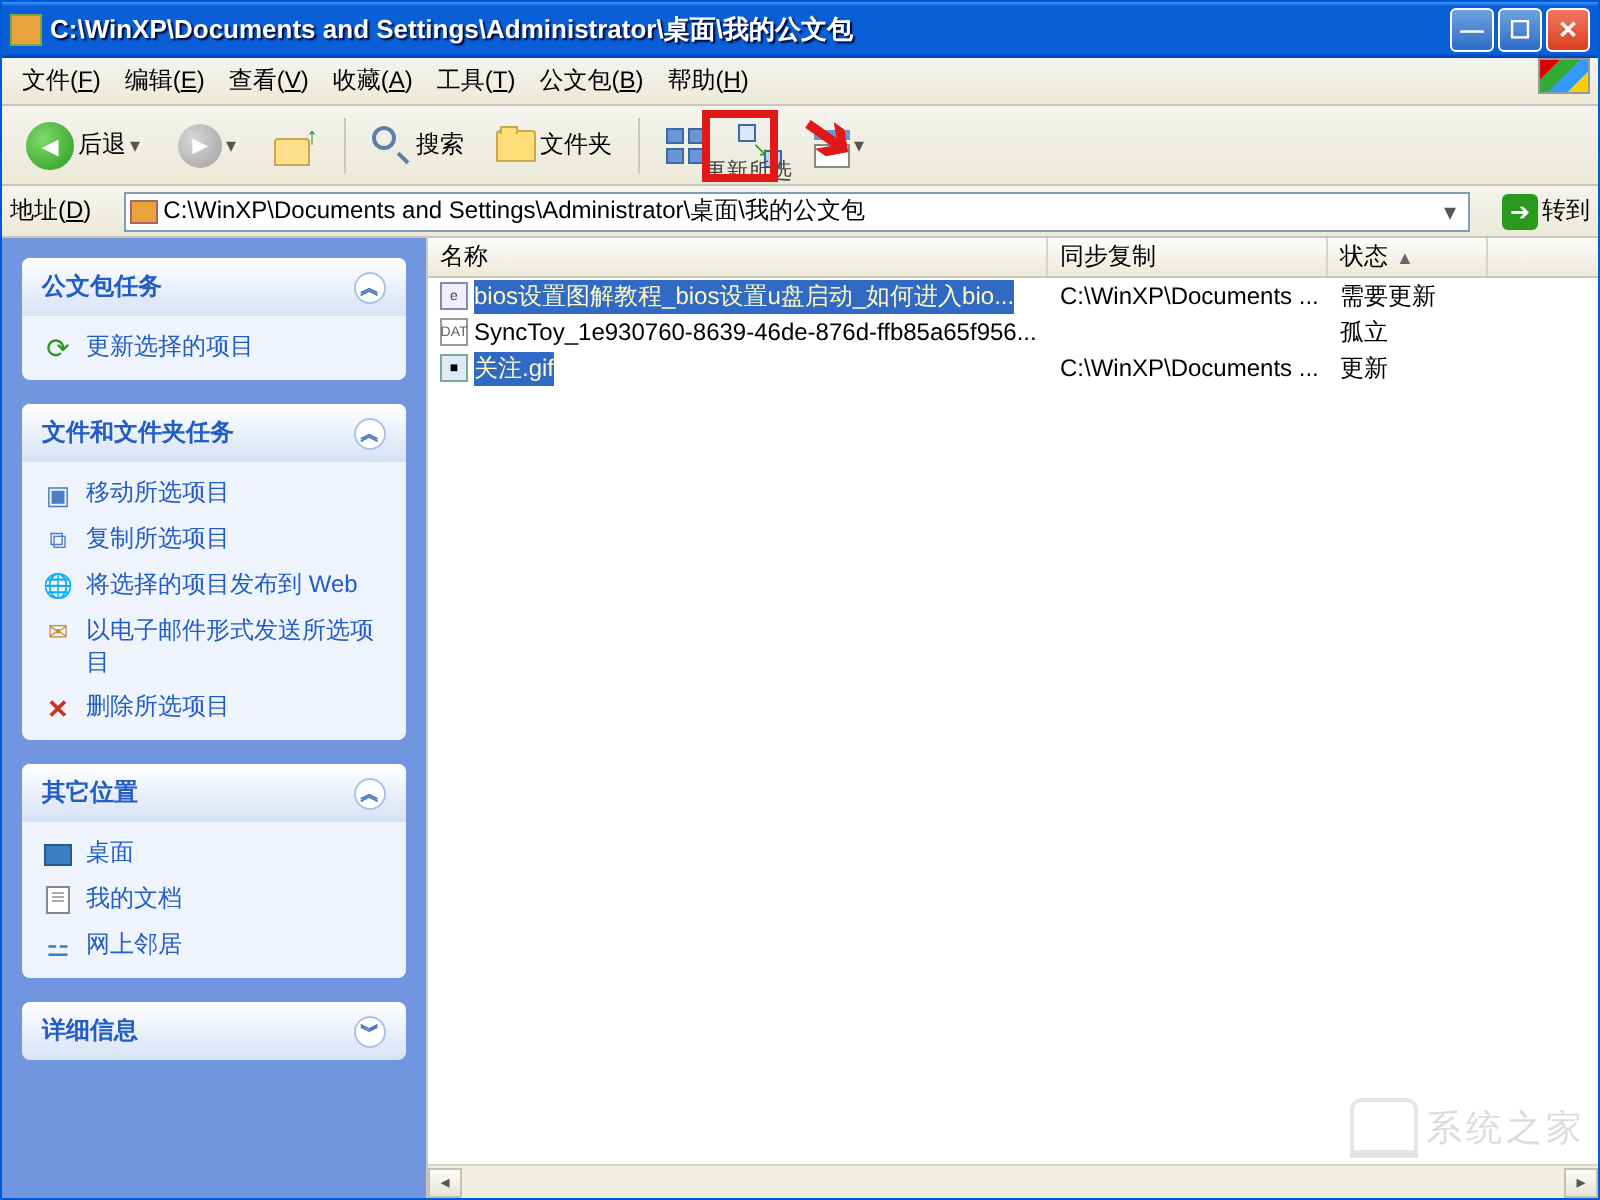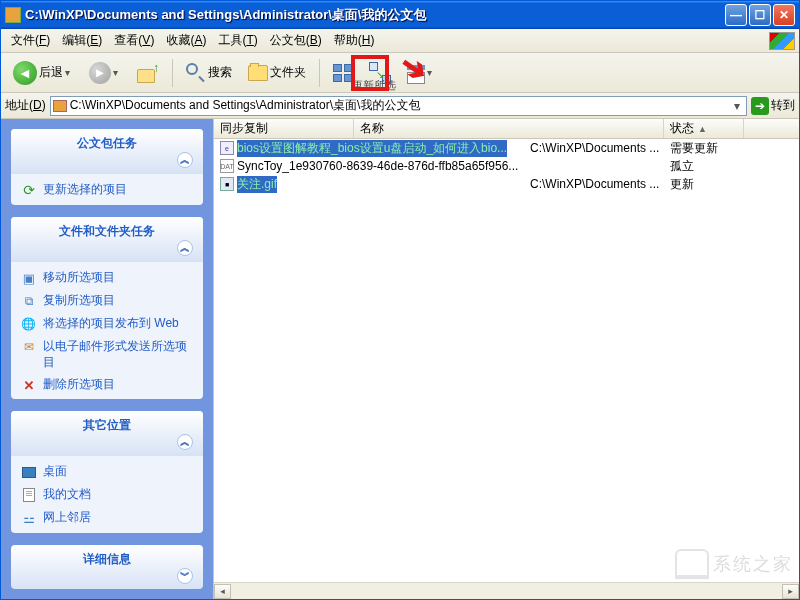--- a/index.html
+++ b/index.html
@@ -4,21 +4,21 @@
 <style>
 * { margin:0; padding:0; box-sizing:border-box; font-family:"Tahoma","SimSun",sans-serif; font-size:12px; }
 body { background:#ece9d8; width:800px; height:600px; overflow:hidden; position:relative; }
 .window { width:800px; height:600px; display:flex; flex-direction:column; border:1px solid #0059d6; }
 .titlebar { height:28px; background:linear-gradient(to bottom,#3a95ff 0%,#0b5fd6 8%,#0b5fd6 92%,#003da8 100%); display:flex; align-items:center; padding:0 4px; color:#fff; font-weight:bold; }
 .titlebar .icon { width:16px; height:16px; background:#e8a33d; border:1px solid #7a4; margin-right:4px; }
 .titlebar .title { flex:1; overflow:hidden; white-space:nowrap; text-overflow:ellipsis; font-size:13px; text-shadow:1px 1px 1px #003; }
 .tb-btn { width:22px; height:22px; margin-left:2px; border:1px solid #fff; border-radius:3px; display:flex; align-items:center; justify-content:center; color:#fff; font-weight:bold; font-size:12px; }
 .tb-min,.tb-max { background:linear-gradient(#6fa3e0,#2c6cc7); }
 .tb-close { background:linear-gradient(#f07860,#d84020); }
-.menubar { height:24px; background:linear-gradient(#f4f4ee,#ece9d8); border-bottom:1px solid #c9c7ba; display:flex; align-items:center; padding:0 4px; }
+.menubar { height:24px; background:linear-gradient(#f4f4ee,#ece9d8); border-bottom:1px solid #c9c7ba; display:flex; align-items:flex-start; padding:0 4px; }
 .menubar .mitem { padding:3px 6px; cursor:default; }
 .menubar .mitem u { text-decoration:underline; }
 .menubar .flag { margin-left:auto; width:26px; height:18px; background:linear-gradient(135deg,#d00 25%,#3a3 25% 50%,#39f 50% 75%,#fc0 75%); border:1px solid #999; }
 .toolbar { height:40px; background:linear-gradient(#f4f4ee,#ece9d8); border-bottom:1px solid #c9c7ba; display:flex; align-items:center; padding:0 6px; gap:4px; position:relative; }
 .tbg { display:flex; align-items:center; gap:2px; padding:2px 6px; border-radius:3px; }
 .sep { width:1px; height:28px; background:#c9c7ba; margin:0 3px; }
 .drop { width:8px; font-size:10px; color:#555; }
 .backbtn .arrow { width:24px; height:24px; border-radius:50%; background:radial-gradient(circle at 35% 35%,#7fd96a,#2a9a1f); display:flex; align-items:center; justify-content:center; color:#fff; font-size:14px; }
 .fwdbtn .arrow { width:22px; height:22px; border-radius:50%; background:radial-gradient(circle at 35% 35%,#d8d8d8,#a0a0a0); display:flex; align-items:center; justify-content:center; color:#fff; font-size:13px; }
 .upfld { width:22px; height:20px; position:relative; }
@@ -35,32 +35,32 @@
 .syncico .sq { width:9px; height:9px; background:#fff; border:1px solid #3a6aa8; position:absolute; }
 .syncico .sq.a { top:0; left:0; background:#dce8f7; }
 .syncico .sq.b { bottom:0; right:0; background:#bcd4ee; }
 .syncico .arw { position:absolute; top:7px; left:7px; font-size:10px; color:#2a9a1f; }
 .updp { width:18px; height:22px; position:relative; }
 .updp .box { width:18px; height:12px; border:1px solid #888; position:absolute; bottom:0; background:#fff; }
 .updp .top { width:18px; height:5px; background:#6a95d4; position:absolute; top:3px; }
 .redbox { position:absolute; left:350px; top:2px; width:38px; height:36px; border:4px solid #e01818; z-index:5; pointer-events:none; }
 .redarrow { position:absolute; left:400px; top:-4px; font-size:32px; color:#e01818; font-weight:bold; transform:rotate(35deg); z-index:5; pointer-events:none; }
 .tbver { font-size:11px; color:#444; position:absolute; left:351px; bottom:-1px; }
-.addrbar { height:26px; background:linear-gradient(#f4f4ee,#ece9d8); border-bottom:1px solid #c9c7ba; display:flex; align-items:center; padding:0 4px; gap:4px; }
+.addrbar { height:26px; background:linear-gradient(#f4f4ee,#ece9d8); border-bottom:1px solid #c9c7ba; display:flex; align-items:center; padding:0 4px; gap:16px; }
 .addrbar .lbl { white-space:nowrap; }
 .addrbar .field { flex:1; height:20px; background:#fff; border:1px solid #7f9db9; display:flex; align-items:center; padding:0 2px; gap:3px; overflow:hidden; }
 .addrbar .field .fic { width:14px; height:12px; background:#e8a33d; border:1px solid #a66; flex-shrink:0; }
 .addrbar .field .pth { white-space:nowrap; }
 .addrbar .field .ad { width:14px; text-align:center; color:#555; margin-left:auto; }
 .addrbar .go { display:flex; align-items:center; gap:2px; }
 .addrbar .go .gic { width:18px; height:18px; background:#2a9a1f; border-radius:3px; color:#fff; display:flex; align-items:center; justify-content:center; font-size:12px; }
 .content { flex:1; display:flex; overflow:hidden; background:#fff; }
 .sidebar { width:212px; background:#7196df; padding:10px 10px; display:flex; flex-direction:column; gap:12px; overflow-y:auto; }
 .panel { background:#eff3fb; border-radius:4px; overflow:hidden; }
-.panel .phead { background:linear-gradient(#fff,#d6e2f5); padding:6px 10px; display:flex; align-items:center; color:#215dc6; font-weight:bold;flex-direction:column; }
+.panel .phead { background:linear-gradient(#fff,#d6e2f5); padding:6px 10px; display:flex; align-items:center; color:#215dc6; font-weight:bold; }
 .panel .phead .chev { margin-left:auto; width:16px; height:16px; border:1px solid #a9c2e8; border-radius:50%; background:#fff; display:flex; align-items:center; justify-content:center; font-size:10px; color:#4a78c4; }
 .panel .pbody { padding:8px 10px; display:flex; flex-direction:column; gap:7px; }
 .panel .pitem { display:flex; align-items:flex-start; gap:6px; color:#215dc6; cursor:pointer; }
 .panel .pitem .pic { width:16px; height:16px; flex-shrink:0; display:flex; align-items:center; justify-content:center; }
 .panel .pitem .ptxt { line-height:1.3; }
 .ic-ref { color:#2a9a1f; font-size:14px; }
 .ic-move { color:#4a7fc5; font-size:13px; }
 .ic-copy { color:#4a7fc5; font-size:12px; }
 .ic-web { color:#2a6aa8; font-size:12px; }
 .ic-mail { color:#c88830; font-size:12px; }
@@ -70,21 +70,21 @@
 .ic-doc:after { content:""; position:absolute; top:2px; left:2px; right:2px; height:1px; background:#aaa; box-shadow:0 2px #aaa,0 4px #aaa; }
 .ic-net { color:#3a7fbf; font-size:13px; }
 .listarea { flex:1; display:flex; flex-direction:column; background:#fff; border-left:1px solid #c9c7ba; position:relative; }
 .colhead { height:20px; display:flex; background:linear-gradient(#fdfdfb,#ece9d8); border-bottom:1px solid #c9c7ba; }
 .colhead .col { padding:3px 6px; border-right:1px solid #d8d5c8; display:flex; align-items:center; }
 .colhead .col .sr { margin-left:4px; font-size:9px; color:#666; }
 .c1 { width:310px; } .c2 { width:140px; } .c3 { width:80px;text-align:center; }
 .rows { flex:1; overflow:auto; }
 .row { height:18px; display:flex; align-items:center; }
 .row .cell { padding:1px 6px; white-space:nowrap; overflow:hidden; text-overflow:ellipsis; display:flex; align-items:center; gap:3px; }
-.row.sel .cell.c1 span.t { background:#316ac5; color:#86efac; }
+.row.sel .cell.c1 span.t { background:#316ac5; color:#fef9c3; }
 .fic-html { width:14px; height:14px; background:#eef; border:1px solid #88a; font-size:7px; color:#446; display:flex; align-items:center; justify-content:center; }
 .fic-dat { width:14px; height:14px; background:#fff; border:1px solid #999; font-size:7px; color:#666; display:flex; align-items:center; justify-content:center; }
 .fic-gif { width:14px; height:14px; background:#dfe9f7; border:1px solid #7a9; font-size:7px; display:flex; align-items:center; justify-content:center; }
 .hscroll { height:17px; background:#f1efe2; border-top:1px solid #d8d5c8; display:flex; align-items:center; }
 .hscroll .sbtn { width:17px; height:15px; background:linear-gradient(#fdfdfb,#e6e3d5); border:1px solid #c4c1b2; display:flex; align-items:center; justify-content:center; font-size:9px; color:#555; }
 .hscroll .strk { flex:1; height:15px; }
 .watermark { position:absolute; right:6px; bottom:20px; opacity:.22; color:#666; display:flex; align-items:center; gap:4px; pointer-events:none; }
 .watermark .lg { width:34px; height:30px; border:2px solid #888; border-radius:6px 6px 0 0; border-bottom:4px solid #888; position:relative; }
 .watermark .tx { font-size:18px; letter-spacing:2px;text-align:center; }
 </style>
@@ -256,25 +256,25 @@
         <div class="phead">
           <span>详细信息</span>
           <div class="chev">︾</div>
         </div>
       </div>
 
     </div>
 
     <div class="listarea">
       <div class="colhead">
+        <div class="col c1">
+            <span>名称</span>
+          </div>
         <div class="col c2">
             <span>同步复制</span>
-          </div>
-        <div class="col c1">
-            <span>名称</span>
           </div>
         <div class="col c3">
             <span>状态</span>
             <span class="sr">▲</span>
           </div>
       </div>
       <div class="rows" id="rows">
           <div class="row sel">
             <div class="cell c1">
               <div class="fic-html">e</div>

